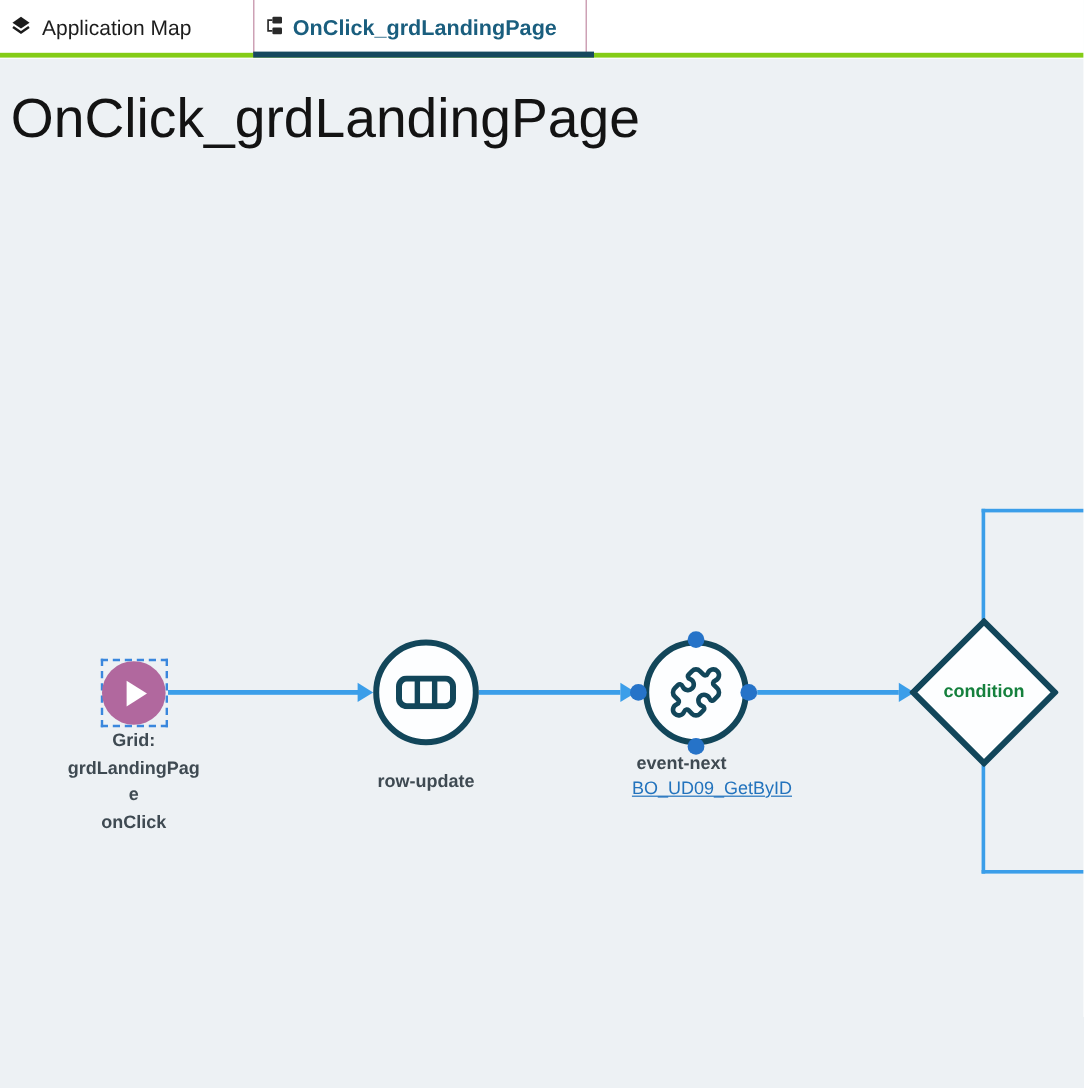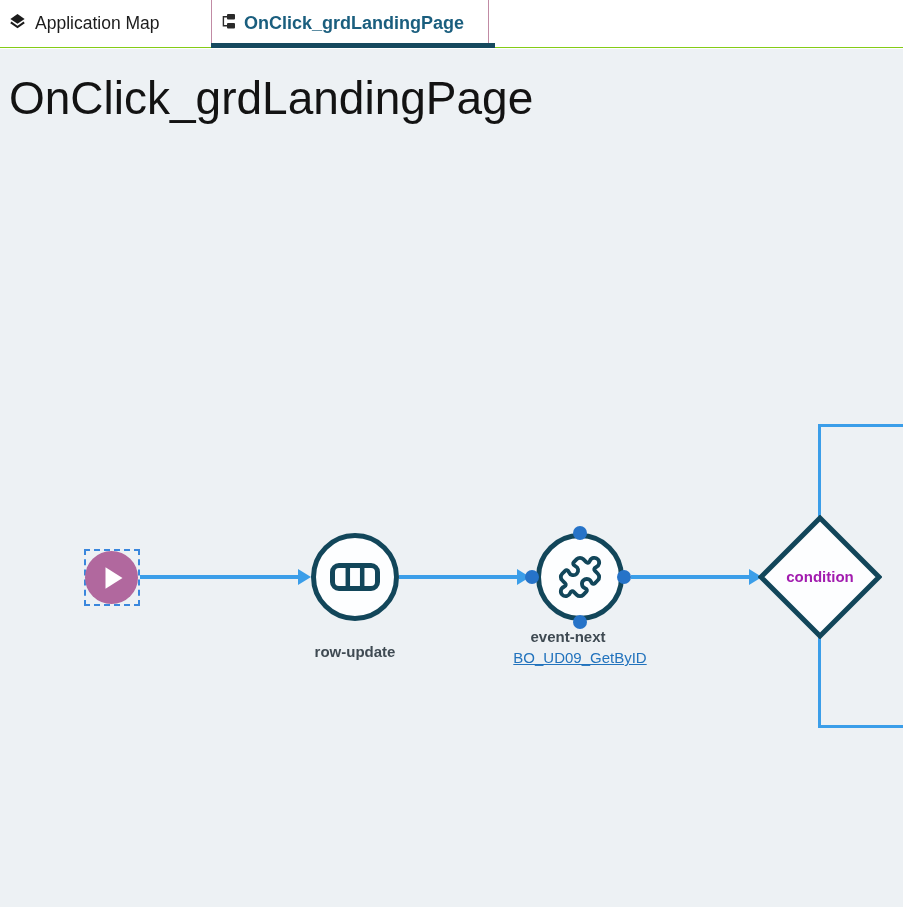--- a/index.html
+++ b/index.html
@@ -1,21 +1,21 @@
 <!DOCTYPE html>
 <html><head>
 <meta charset="utf-8">
 <style>
   * { margin:0; padding:0; box-sizing:border-box; }
   html,body { width:903px; height:907px; background:#fff; overflow:hidden;
               font-family:"Liberation Sans", sans-serif; position:relative; }
 
   
   .tabbar { position:absolute; left:0; top:0; width:903px; height:48px;
-            background:#fff; border-bottom:1px solid #84cc16; z-index:10; }
+            background:#fff; border-bottom:4px solid #84cc16; z-index:10; }
   .tab { position:absolute; top:0; height:47px; display:flex; align-items:center; cursor:pointer; }
   .tab-appmap { left:8px; gap:8px; }
   .tab-appmap .tab-label { font-size:17.5px; color:#1c1c1c; }
   .tab-active-wrap { left:211px; width:278px; padding-left:8px; gap:7px;
                      border-left:1px solid #c18ba4; border-right:1px solid #c18ba4; }
   .tab-active-wrap .tab-label { font-size:18px; font-weight:700; color:#1a5e7e; }
   .tab-underline { position:absolute; left:211px; top:43px; width:284px; height:5px;
                    background:#16495e; }
 
   
@@ -40,26 +40,26 @@
                   border-radius:50%; background:#b1689e; z-index:3;
                   display:flex; align-items:center; justify-content:center; cursor:pointer; }
   .selection-box { position:absolute; left:84px; top:500px; width:56px; height:57px;
                    border:2px dashed #3a87dd; z-index:2; }
   .handle { position:absolute; width:14px; height:14px; border-radius:50%;
             background:#2673c8; z-index:6; cursor:pointer; }
 
   .node-label { position:absolute; font-size:15px; font-weight:700; color:#3f4a52;
                 text-align:center; z-index:4; }
   .start-label { left:46px; top:558px; width:131px; line-height:22.5px; }
-  .node-link { position:absolute; left:500px; top:600px; width:160px; text-align:center;
+  .node-link { position:absolute; left:500px; top:600px; width:160px; text-align:right;
                font-size:15px; color:#2273bd; text-decoration:underline; z-index:4; cursor:pointer; }
 
   .diamond-wrap { position:absolute; left:758px; top:466px; width:124px; height:124px; z-index:3; cursor:pointer; }
   .diamond-label { position:absolute; left:760px; top:519px; width:120px; text-align:center;
-                   font-size:15px; font-weight:700; color:#a21caf; z-index:4; }
+                   font-size:15px; font-weight:700; color:#15803d; z-index:4; }
 </style>
 </head>
 <body>
 
 <div class="tabbar">
   <div class="tab tab-appmap">
     <span>
       <svg width="19" height="19" viewBox="0 0 24 24">
         <path d="M12 2.5 L21 8.7 L12 14.9 L3 8.7 Z" fill="#1c1c1c"></path>
         <path d="M3.6 13.2 L12 19 L20.4 13.2" fill="none" stroke="#1c1c1c" stroke-width="2.6"></path>
@@ -100,20 +100,26 @@
   <div class="bline" style="left:818px; top:676px; width:85px;"></div>
 
   <div class="selection-box"></div>
   <div class="start-circle">
     <span style="margin-left:5px; display:flex;">
       <svg width="20" height="24" viewBox="0 0 20 24">
           <path d="M1.5 1.2 L18.5 12 L1.5 22.8 Z" fill="#ffffff"></path>
         </svg>
     </span>
   </div>
+  <div class="node-label start-label">
+    <div>Grid:</div>
+    <div>grdLandingPag</div>
+    <div>e</div>
+    <div>onClick</div>
+  </div>
 
   <div class="node-circle" style="left:311px; top:484px;">
     <span style="display:flex;">
       <svg width="50" height="28" viewBox="0 0 50 28">
         <rect x="2.5" y="2.5" width="45" height="23" rx="6.5" fill="none" stroke="#12465a" stroke-width="5"></rect>
         <line x1="17.8" y1="3" x2="17.8" y2="25" stroke="#12465a" stroke-width="4.5"></line>
         <line x1="32.2" y1="3" x2="32.2" y2="25" stroke="#12465a" stroke-width="4.5"></line>
       </svg>
     </span>
   </div>

